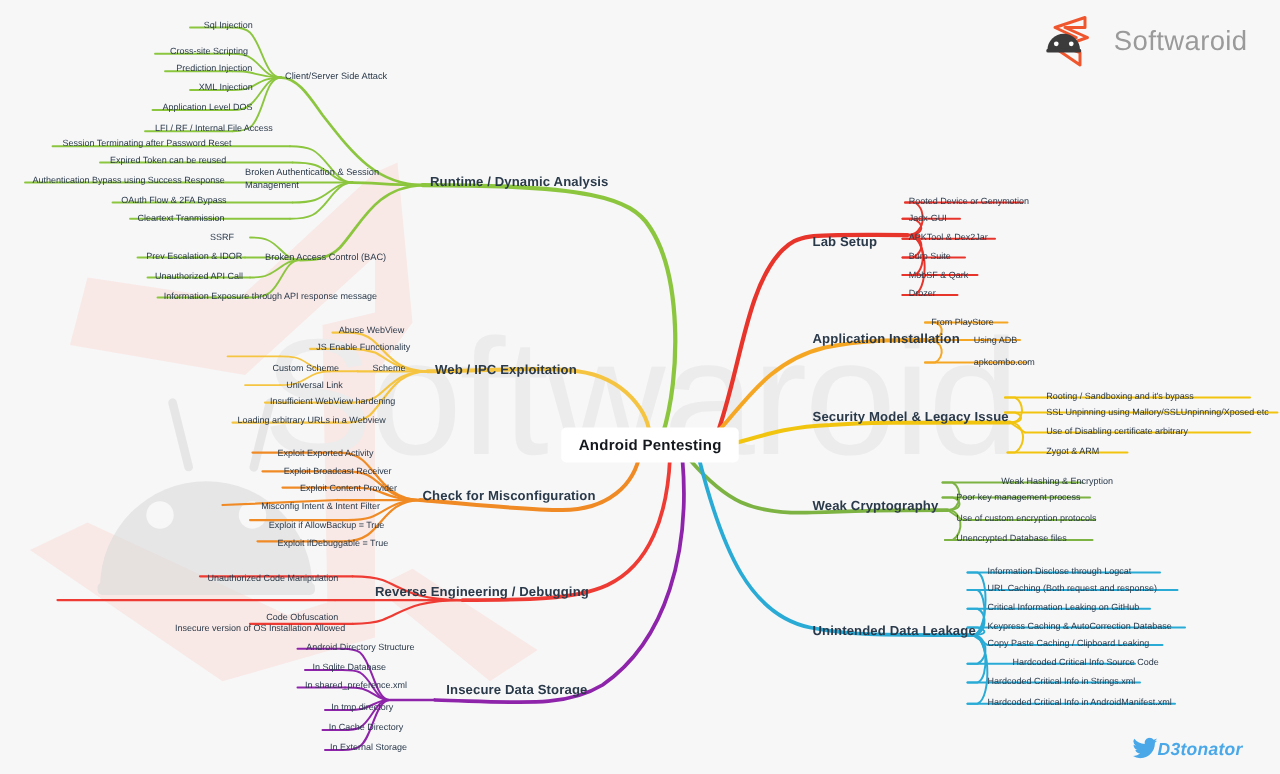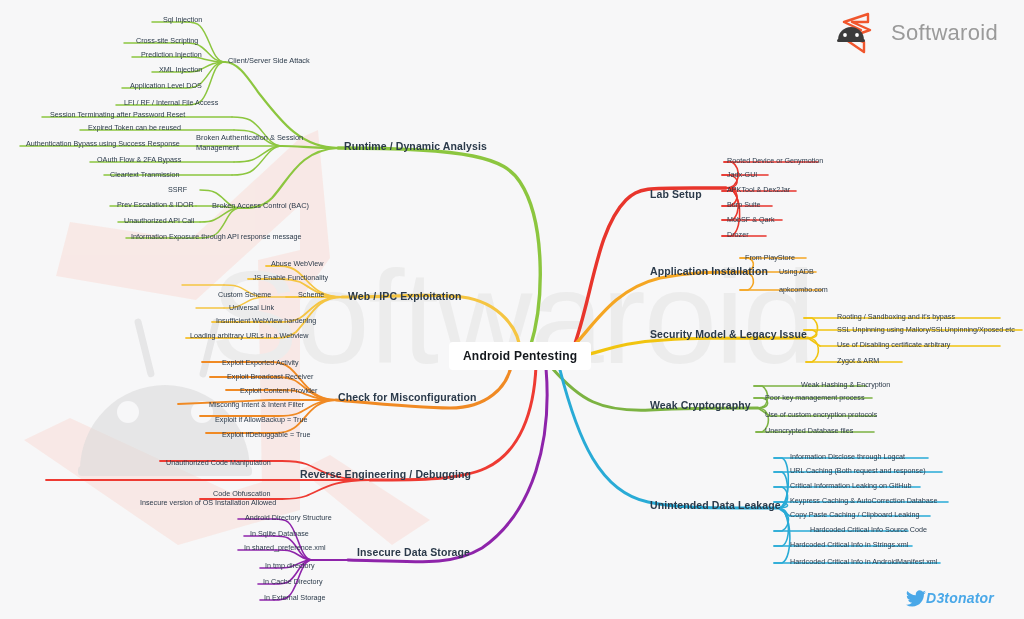--- a/index.html
+++ b/index.html
@@ -40,21 +40,21 @@
     font-size:12px;font-weight:bold;color:#14181d;
     letter-spacing:.2px;
     box-shadow:0 0 0 0 rgba(0,0,0,0);
   }
 
   
   #brand{position:absolute;right:26px;top:10px;display:flex;align-items:center;gap:9px;}
   #brand-name{font-size:22px;color:#9a9a9a;letter-spacing:.3px;}
 
   
-  #footer{position:absolute;right:30px;bottom:12px;display:flex;gap:0;}
+  #footer{position:absolute;right:30px;bottom:12px;display:flex;align-items:center;gap:0;}
   #footer-name{font-size:14px;color:#4aa8e8;font-style:italic;font-weight:bold;letter-spacing:.2px;}
 </style>
 </head>
 <body>
 
 <div id="stage">
 
   <svg class="layer" viewBox="0 0 1024 619">
 
     <g opacity="0.30">

